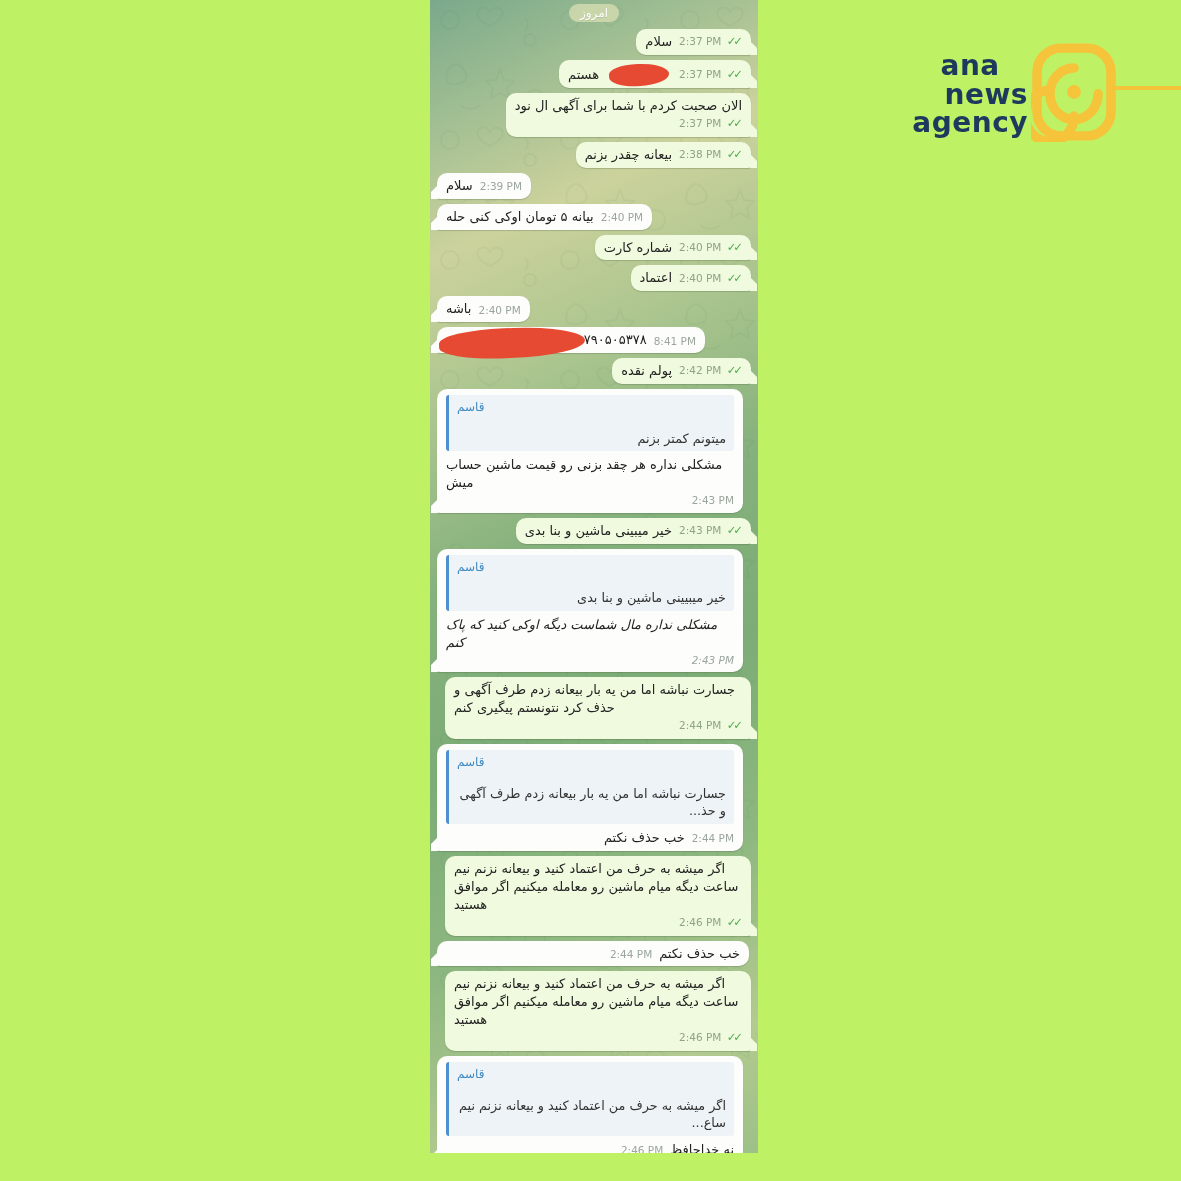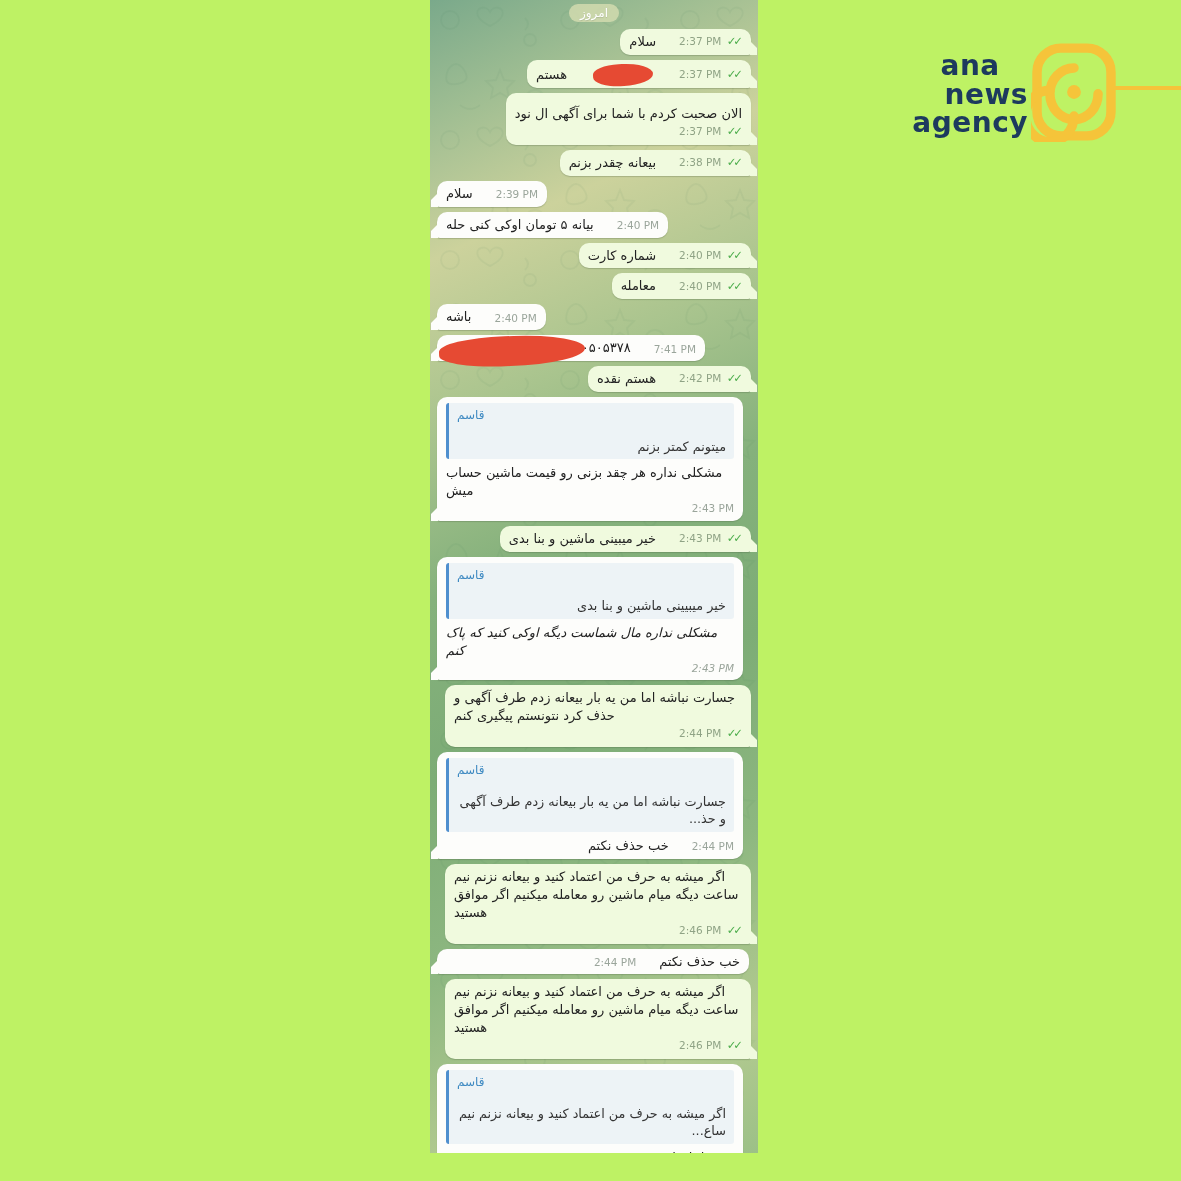--- a/index.html
+++ b/index.html
@@ -15,21 +15,21 @@
 
   .chip{align-self:center;background:rgba(205,216,172,.92);color:#fefefe;font-size:12px;
         padding:2px 11px;border-radius:11px;margin-bottom:2px;text-shadow:0 1px 1px rgba(0,0,0,.12);}
 
   .msg{position:relative;max-width:288px;padding:4px 9px 4px 9px;border-radius:10px;
        box-shadow:0 1px 1px rgba(62,84,55,.25);font-size:13px;line-height:1.38;color:#222;}
   .msg.in{align-self:flex-start;background:#fdfdfb;border-bottom-left-radius:3px;}
   .msg.out{align-self:flex-end;background:#f0fade;border-bottom-right-radius:3px;}
   .msg.wide{max-width:none;width:calc(100% - 20px);}
   .msg .txt{direction:rtl;unicode-bidi:plaintext;text-align:right;display:inline;}
-  .row{display:flex;align-items:flex-end;justify-content:flex-end;gap:23px;}
+  .row{display:flex;align-items:flex-end;justify-content:flex-end;gap:7px;}
   .foot{white-space:nowrap;font-size:10.5px;color:#9aa59b;padding-bottom:1px;}
   .msg.out .foot{color:#8fa385;}
   .foot .chk{color:#4fae4e;font-size:11.5px;letter-spacing:-3px;margin-left:2px;margin-right:2px;}
   .foot-block{display:block;text-align:right;margin-top:1px;}
 
   .quote{border-left:3px solid #4f8fce;background:rgba(80,140,200,.09);border-radius:3px;
          padding:4px 8px 4px 8px;margin:2px 0 5px 0;}
   .qname{font-size:12px;color:#3f8ac2;text-align:left;}
   .qtext{font-size:12.8px;color:#333;text-align:right;direction:rtl;margin-top:14px;}
 
@@ -83,21 +83,21 @@
           </div>
         </div>
         <div class="msg out">
           <div class="row">
             <span class="txt">هستم</span>
             <span class="blob-inline"></span>
             <span class="foot">2:37 PM <span class="chk">✓✓</span></span>
           </div>
         </div>
         <div class="msg out">
-          <div class="row" style="display: block; margin-top: 8px;"><span class="txt">الان صحبت کردم با شما برای آگهی ال نود</span><span class="foot foot-block">2:37 PM <span class="chk">✓✓</span></span></div>
+          <div class="row" style="display: block;"><span class="txt">الان صحبت کردم با شما برای آگهی ال نود</span><span class="foot foot-block">2:37 PM <span class="chk">✓✓</span></span></div>
         </div>
         <div class="msg out">
           <div class="row">
             <span class="txt">بیعانه چقدر بزنم</span>
             <span class="foot">2:38 PM <span class="chk">✓✓</span></span>
           </div>
         </div>
         <div class="msg in">
           <div class="row">
             <span class="txt">سلام</span>
@@ -111,40 +111,40 @@
           </div>
         </div>
         <div class="msg out">
           <div class="row">
             <span class="txt">شماره کارت</span>
             <span class="foot">2:40 PM <span class="chk">✓✓</span></span>
           </div>
         </div>
         <div class="msg out">
           <div class="row">
-            <span class="txt">معامله</span>
+            <span class="txt">اعتماد</span>
             <span class="foot">2:40 PM <span class="chk">✓✓</span></span>
           </div>
         </div>
         <div class="msg in">
           <div class="row">
             <span class="txt">باشه</span>
             <span class="foot">2:40 PM </span>
           </div>
         </div>
         <div class="msg in" style="min-width: 250px;">
           <div class="row">
             <span class="txt">۹۱۷۹۰۵۰۵۳۷۸</span>
-            <span class="foot">7:41 PM </span>
+            <span class="foot">8:41 PM </span>
           </div>
           <div class="blob-over"></div>
         </div>
         <div class="msg out">
           <div class="row">
-            <span class="txt">هستم نقده</span>
+            <span class="txt">پولم نقده</span>
             <span class="foot">2:42 PM <span class="chk">✓✓</span></span>
           </div>
         </div>
         <div class="msg in">
           <div class="quote">
             <div class="qname">قاسم</div>
             <div class="qtext">میتونم کمتر بزنم</div>
           </div>
           <div class="row" style="display: block;"><span class="txt">مشکلی نداره هر چقد بزنی رو قیمت ماشین حساب میش</span><span class="foot foot-block">2:43 PM </span></div>
         </div>

